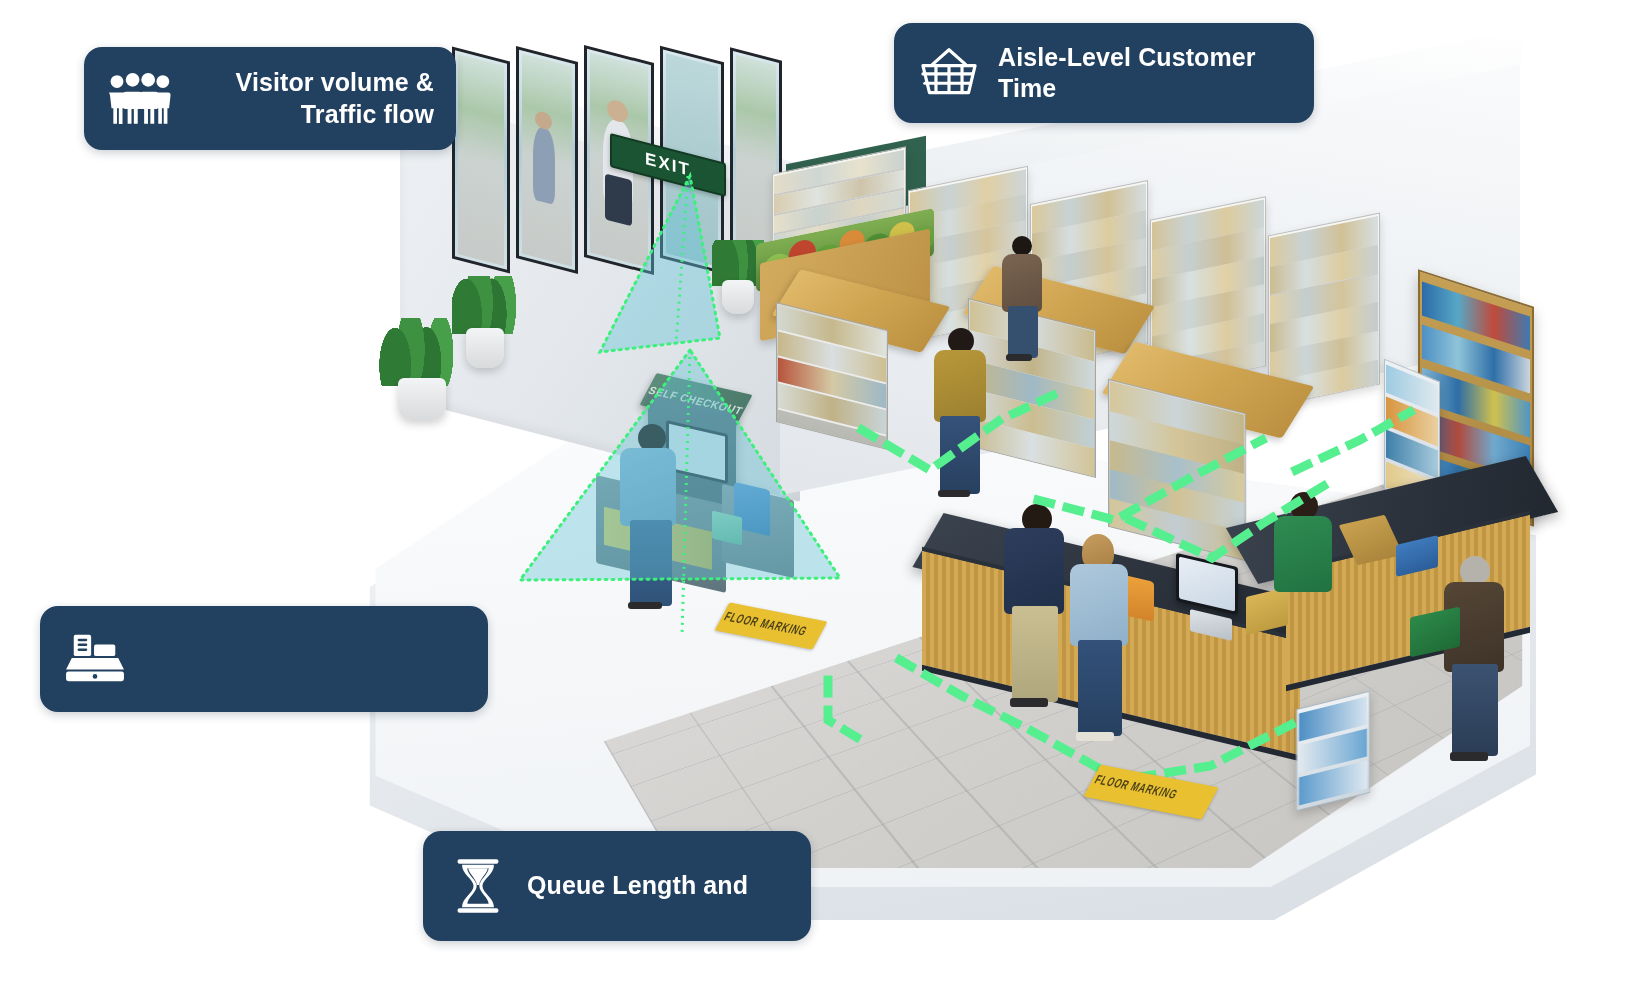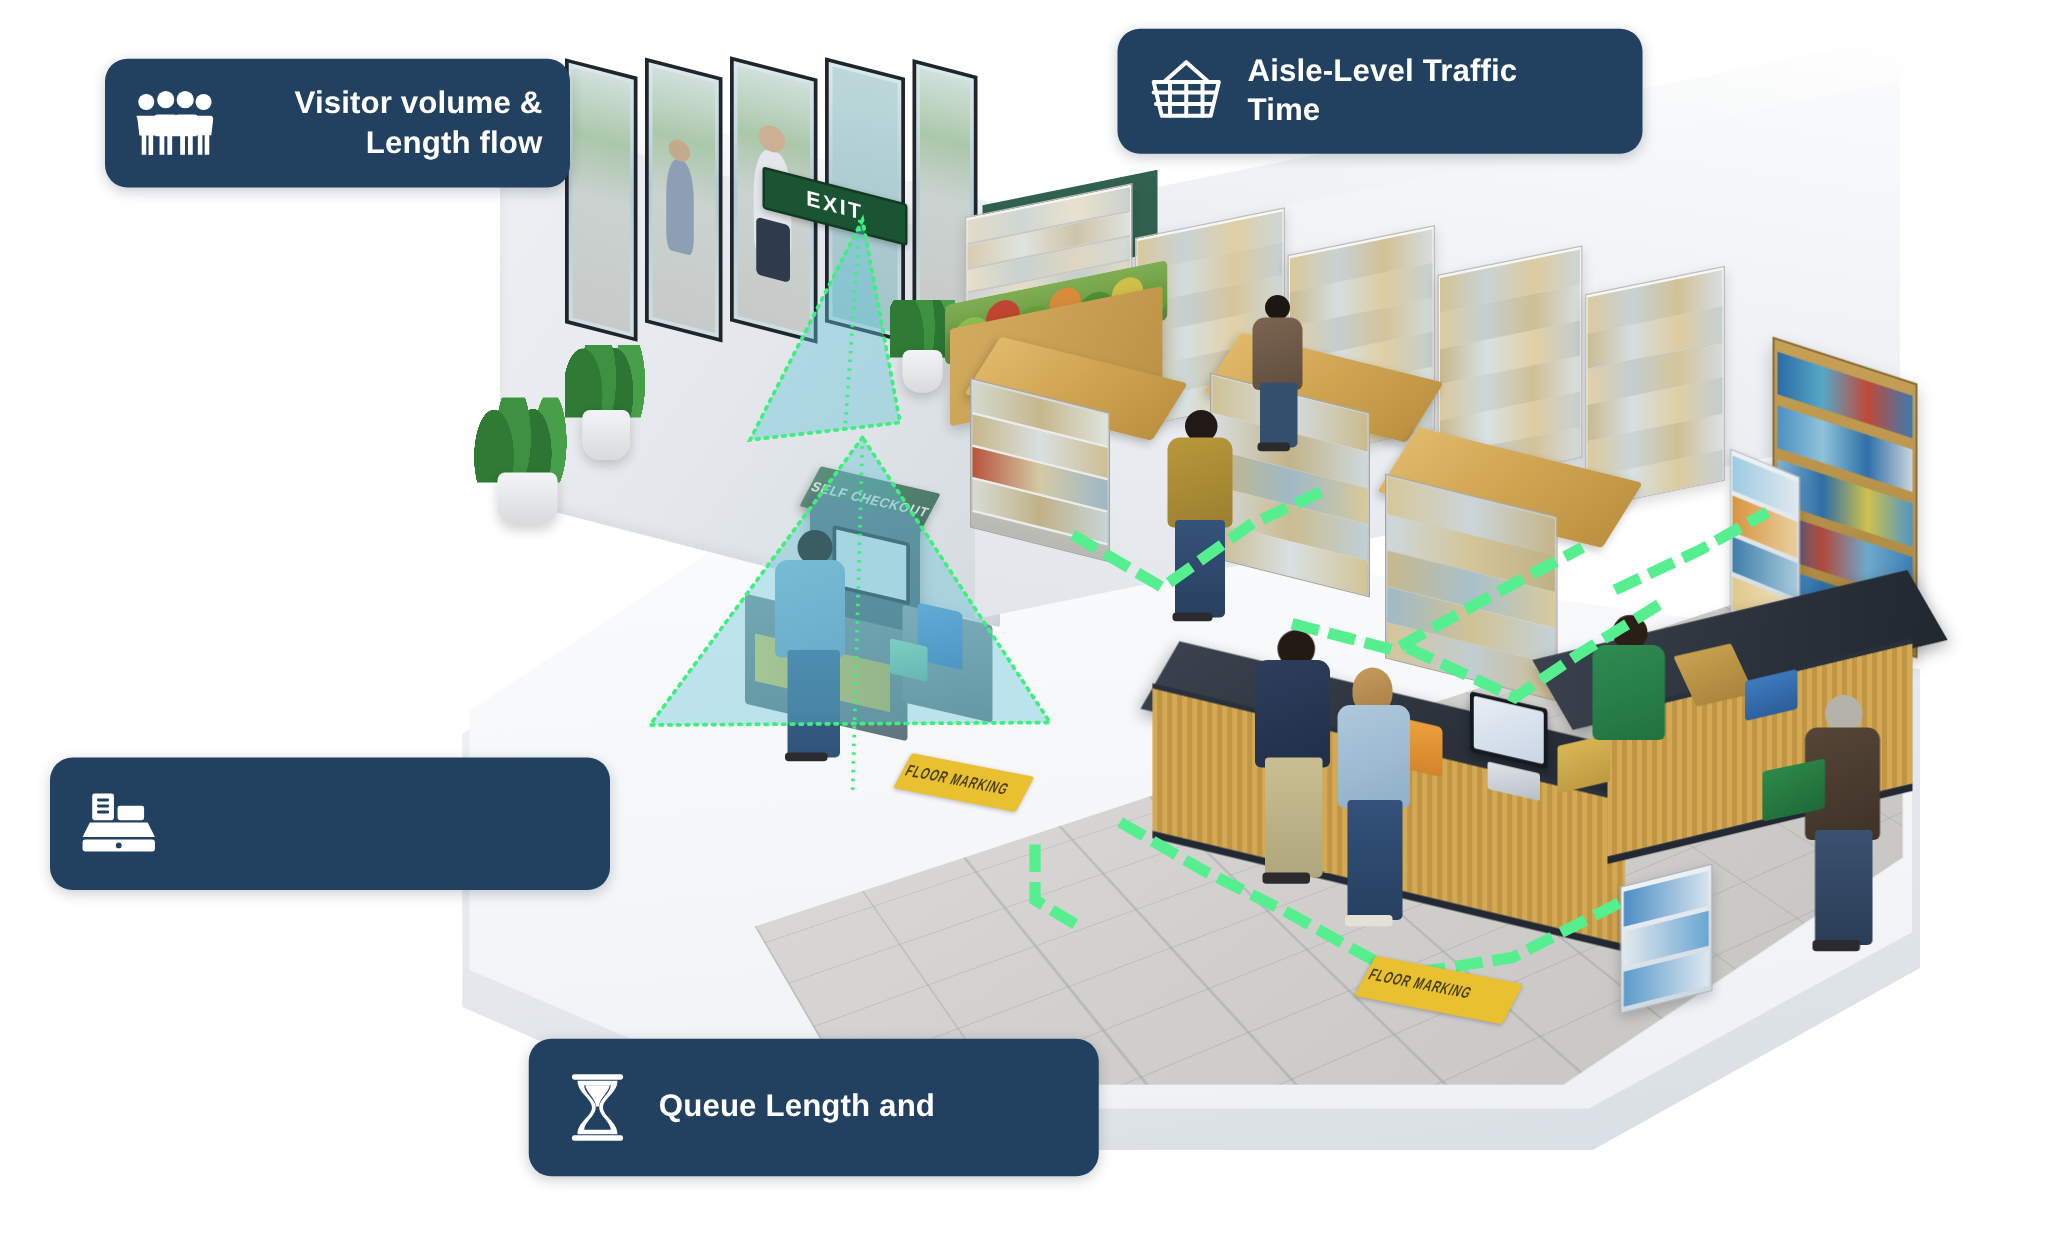--- a/index.html
+++ b/index.html
@@ -212,21 +212,21 @@
     display:flex;align-items:center;justify-content:center;
   }
   .callout .txt{
     color:#ffffff;font-weight:700;font-size:25px;line-height:1.26;
     letter-spacing:.1px;
   }
   #callout-visitor{left:84px;top:47px;width:372px;height:103px;}
   #callout-visitor .txt{text-align:right;width:100%;}
   #callout-aisle{left:894px;top:23px;width:420px;height:100px;}
   #callout-selfco{left:40px;top:606px;width:448px;height:106px;}
-  #callout-queue{left:423px;top:831px;width:456px;height:110px;}
+  #callout-queue{left:423px;top:831px;width:388px;height:110px;}
 
   
   #connectors{position:absolute;inset:0;z-index:30;pointer-events:none;}
 </style>
 </head>
 <body>
 
 <div id="stage">
 
   <div id="scene">
@@ -522,40 +522,40 @@
             <circle cx="62" cy="10" r="7"></circle>
           <path d="M4 22h16c2 0 3 1.4 3 3.2l-1.6 14H18v17h-4V39.2h-2V56H8V39.2H6L4.4 25.2C4.2 23.4 2.6 22 4 22z"></path>
           <path d="M22 21h14c2.2 0 3.6 1.6 3.6 3.6L38 40h-3.4v16h-4.2V40h-2.6v16h-4.2V40H20l-1.6-15.4C18.2 22.6 19.8 21 22 21z"></path>
           <path d="M40 21h14c2.2 0 3.6 1.6 3.6 3.6L56 40h-3.4v16h-4.2V40h-2.6v16h-4.2V40H38l-1.6-15.4C36.2 22.6 37.8 21 40 21z"></path>
           <path d="M56 22h12c1.6 0 2.6 1.4 2.4 3.2L68.8 39H67v17h-4V39h-2v17h-4V39h-1.8l-1.6-13.8C53.4 23.4 54.4 22 56 22z"></path>
         </g>
       </svg>
     </span>
     <span class="txt">
       <span>Visitor volume &amp;</span><br>
-      <span>Length flow</span>
+      <span>Traffic flow</span>
     </span>
   </div>
 
   <div class="callout" id="callout-aisle">
     <span class="ico">
       <svg viewBox="0 0 64 58" width="60" height="54" aria-hidden="true">
         <g fill="none" stroke="#ffffff" stroke-width="3.4" stroke-linejoin="round" stroke-linecap="round">
           <path d="M14 20 L32 4 L50 20"></path>
           <path d="M4 21 H60 L53 50 H11 Z"></path>
           <path d="M4 30 H57"></path>
             <path d="M6 40 H55"></path>
           <path d="M18 21 V50"></path>
             <path d="M32 21 V50"></path>
             <path d="M46 21 V50"></path>
         </g>
       </svg>
     </span>
     <span class="txt">
-      <span>Aisle-Level Traffic</span><br>
+      <span>Aisle-Level Customer</span><br>
       <span>Time</span>
     </span>
   </div>
 
   <div class="callout" id="callout-selfco">
     <span class="ico">
       <svg viewBox="0 0 64 58" width="62" height="56" aria-hidden="true">
         <g fill="#ffffff">
           <rect x="10" y="4" width="18" height="22" rx="2"></rect>
           <rect x="31" y="14" width="22" height="12" rx="2"></rect>

